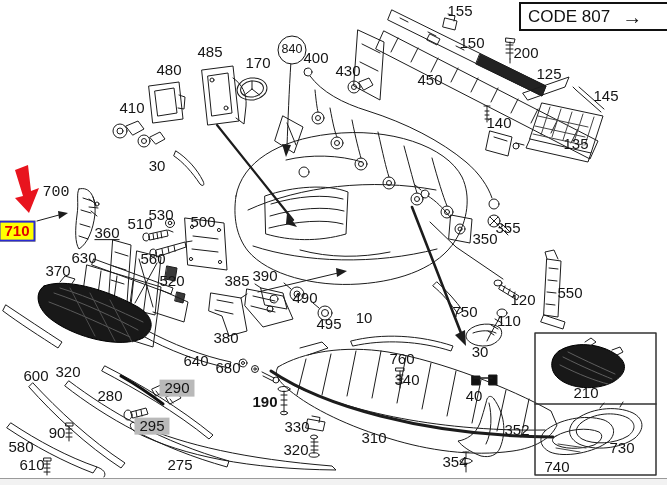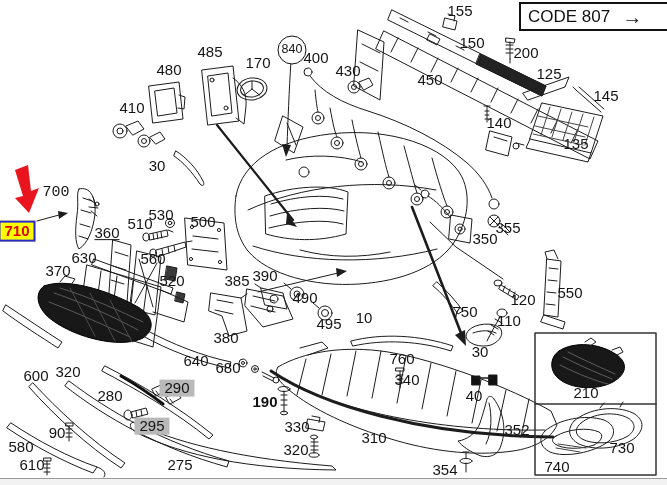--- a/index.html
+++ b/index.html
@@ -312,21 +312,21 @@
       <span class="part-label" style="left: 402px; top: 359px;">760</span>
       <span class="part-label" style="left: 485px; top: 239px;">350</span>
       <span class="part-label" style="left: 508px; top: 228px;">355</span>
       <span class="part-label" style="left: 523px; top: 300px;">120</span>
       <span class="part-label" style="left: 509px; top: 321px;">110</span>
       <span class="part-label" style="left: 465px; top: 312px;">750</span>
       <span class="part-label" style="left: 570px; top: 293px;">550</span>
       <span class="part-label" style="left: 480px; top: 352px;">30</span>
       <span class="part-label" style="left: 474px; top: 396px;">40</span>
       <span class="part-label" style="left: 517px; top: 430px;">352</span>
-      <span class="part-label" style="left: 445px; top: 462px; margin-top: 8px;">354</span>
+      <span class="part-label" style="left: 455px; top: 462px;">354</span>
       <span class="part-label" style="left: 586px; top: 393px;">210</span>
       <span class="part-label" style="left: 622px; top: 448px;">730</span>
       <span class="part-label" style="left: 557px; top: 467px;">740</span>
     </div>
 
 <div class="code-box">
   <span>CODE 807</span>
   <span class="code-arrow">→</span>
 </div>
 

